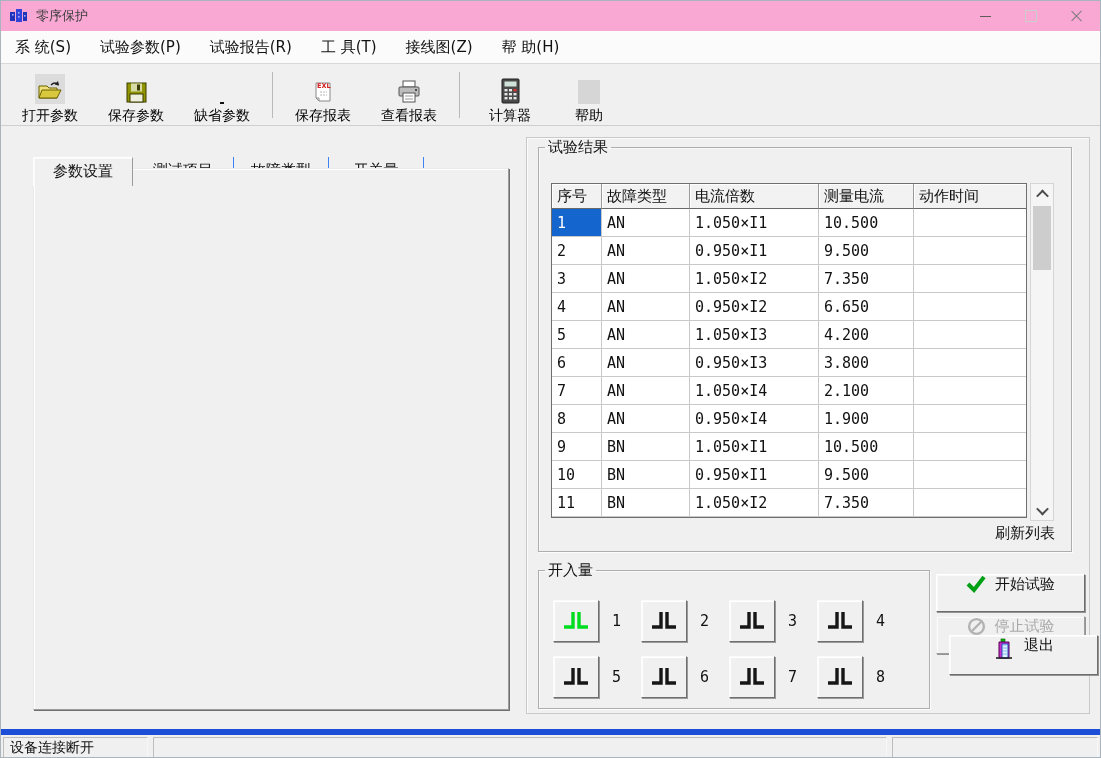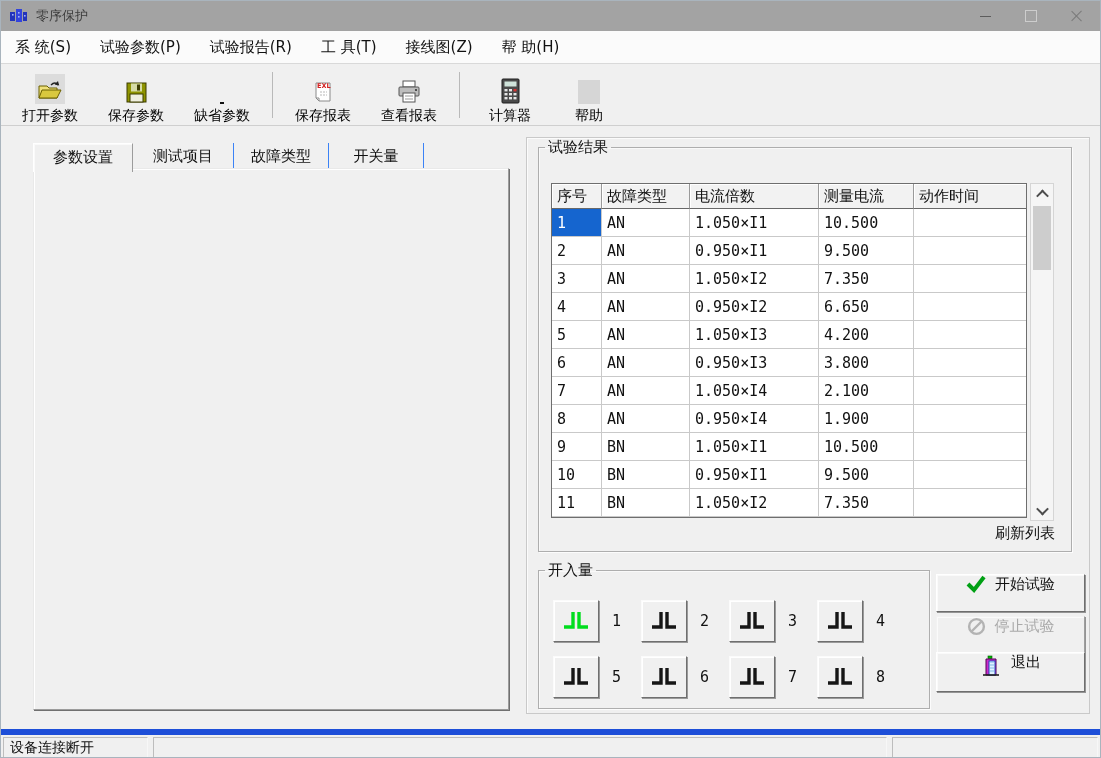--- a/index.html
+++ b/index.html
@@ -1,21 +1,21 @@
 <!DOCTYPE html>
 <html><head>
 <meta charset="utf-8">
 <style>
   html,body{margin:0;padding:0;background:#d7d7d7;}
   body{font-family:"DejaVu Sans","Liberation Sans",sans-serif;-webkit-font-smoothing:none;}
   .window{position:relative;width:1099px;height:756px;background:#f0f0f0;border:1px solid #a9b4bd;margin:0 auto;overflow:hidden;}
   .abs{position:absolute;}
 
   
-  .titlebar{left:0;top:0;width:100%;height:30px;background:#a3a3a3;display:flex;align-items:center;text-align:right;}
+  .titlebar{left:0;top:0;width:100%;height:30px;background:#f9a8d4;display:flex;align-items:center;text-align:right;}
   .app-icon{margin-left:9px;width:18px;height:16px;flex:0 0 auto;}
   .title-text{margin-left:8px;font-size:13px;color:#3c3c3c;}
   .win-controls{margin-left:auto;display:flex;height:100%;}
   .win-btn{width:46px;height:100%;display:flex;align-items:center;justify-content:center;color:#5c5c5c;font-size:14px;}
   .max-glyph{width:10px;height:10px;border:1px solid #cdcdcd;}
   .min-glyph{width:11px;height:0;border-top:1px solid #5c5c5c;}
   .close-glyph{position:relative;width:12px;height:12px;}
   .close-glyph::before,.close-glyph::after{content:"";position:absolute;left:5px;top:-1px;width:1.4px;height:14px;background:#7a7a7a;}
   .close-glyph::before{transform:rotate(45deg);}
   .close-glyph::after{transform:rotate(-45deg);}
@@ -28,21 +28,21 @@
   .toolbar{left:0;top:62px;width:100%;height:63px;background:#f0f0f0;border-top:1px solid #d9d9d9;border-bottom:1px solid #cfcfcf;display:flex;align-items:center;box-sizing:border-box;padding-left:6px;}
   .tbtn{width:86px;height:56px;display:flex;flex-direction:column;align-items:center;justify-content:flex-end;gap:3px;}
   .tbtn .icon-slot{height:28px;display:flex;align-items:flex-end;justify-content:center;}
   .tbtn .tlabel{font-size:14px;color:#000000;line-height:16px;white-space:nowrap;}
   .tsep{width:1px;height:46px;background:#b9b9b9;margin:0 7px;}
   .gray-tile{background:#dcdcdc;padding:1px 2px;}
   .d-icon{display:inline-block;font:bold 17px "DejaVu Sans",sans-serif;color:#111;border-bottom:2px solid #111;line-height:19px;padding:0 2px;}
   .q-icon{display:inline-flex;width:22px;height:24px;background:#d6d6d6;align-items:center;justify-content:center;font:bold 19px "DejaVu Serif",serif;color:#f5e400;text-shadow:1px 1px 0 #6a6a6a;}
 
   
-  .tabbar{left:32px;top:142px;height:28px;display:flex;}
+  .tabbar{left:32px;top:156px;height:28px;display:flex;}
   .tab{height:27px;line-height:27px;text-align:center;font-size:15px;color:#111;}
   .tab.inactive{border-right:1px solid #3b82f6;}
   .tab.active{background:#f0f0f0;border:1px solid #9c9c9c;border-bottom:none;border-top-color:#ffffff;border-left-color:#ffffff;box-shadow:inset 1px 1px 0 #fafafa;height:28px;position:relative;z-index:3;}
   .tabpage{left:32px;top:167px;width:474px;height:540px;background:#f0f0f0;border:1px solid #9c9c9c;border-top-color:#e9e9e9;border-left-color:#e9e9e9;box-shadow:inset 1px 1px 0 #ffffff,1px 1px 0 #707070;z-index:2;}
   .groupbox{position:absolute;border:1px solid #aeaeae;box-shadow:inset 1px 1px 0 #f9f9f9,1px 1px 0 #fcfcfc;}
   .frow{position:absolute;left:24px;display:flex;align-items:center;}
   .flabel{width:124px;font-size:15px;color:#111;}
   .finput{width:214px;height:22px;background:#fff;border:1px solid;border-color:#7b7b7b #e8e8e8 #e8e8e8 #7b7b7b;box-shadow:inset 1px 1px 0 #b5b5b5;font:15px "DejaVu Sans Mono",monospace;color:#111;padding:0 4px;outline:none;}
   .funit{margin-left:15px;font:bold 15px "DejaVu Sans Mono",monospace;color:#111;}
 
@@ -461,21 +461,21 @@
     </svg>
     <span>开始试验</span>
   </div>
   <div class="action-btn disabled" style="top:615px;">
     <svg width="19" height="19" viewBox="0 0 19 19">
       <circle cx="9.5" cy="9.5" r="7.4" fill="none" stroke="#b3b3b3" stroke-width="2.4"></circle>
       <path d="M14.5 4.5 L4.5 14.5" stroke="#b3b3b3" stroke-width="2.4"></path>
     </svg>
     <span>停止试验</span>
   </div>
-  <div class="action-btn" style="top:651px;height:38px;">
+  <div class="action-btn" style="top:634px;height:38px;margin-left:13px;">
     <svg width="22" height="24" viewBox="0 0 22 24">
       <rect x="8" y="3" width="4" height="2.6" fill="#00bb00" stroke="#005500" stroke-width="0.6"></rect>
       <path d="M6 6 L16 6 L16 22 L6 22 Z" fill="#cc2ccc" stroke="#550055"></path>
       <rect x="9" y="8" width="6" height="14" fill="#dff2ff" stroke="#2244bb"></rect>
       <path d="M10 9 h4 M10 12 h4 M10 15 h4 M10 18 h4" stroke="#7fb8e8"></path>
       <path d="M3 22 L19 22" stroke="#222" stroke-width="1.6"></path>
     </svg>
     <span>退出</span>
   </div>
 

